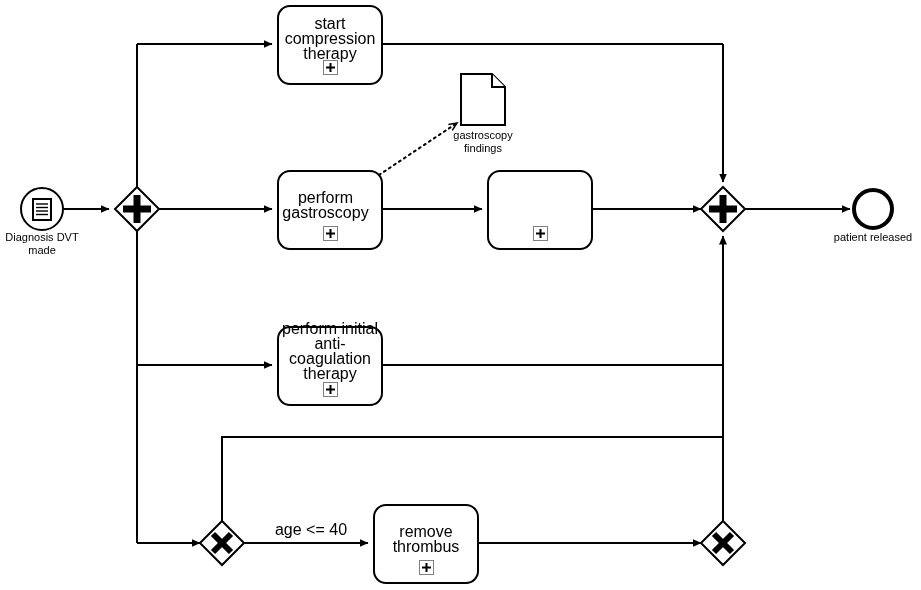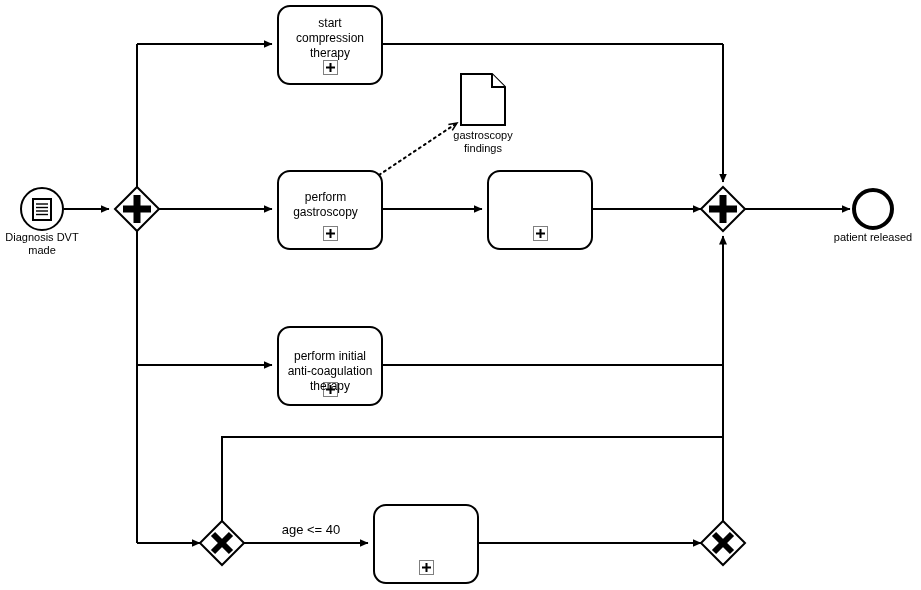--- a/index.html
+++ b/index.html
@@ -90,29 +90,29 @@
   .lbl {
     position: absolute;
     font-family: "Liberation Sans", sans-serif;
     color: #000000;
     text-align: center;
     line-height: 14px;
     white-space: pre-line;
     pointer-events: none;
   }
   .task-label {
-    font-size: 12px;
+    font-size: 16px;
     line-height: 15px;
   }
   .node-label {
     font-size: 11px;
     line-height: 13px;
   }
   .edge-label {
-    font-size: 13px;
+    font-size: 16px;
     line-height: 13px;
   }
   .centered {
     display: flex;
     align-items: center;
     justify-content: center;
   }
 </style>
 </head>
 <body>
@@ -242,23 +242,25 @@
   <div class="lbl node-label" style="left:823px; top:231px; width:100px;">patient released</div>
 
   <div class="lbl task-label centered" style="left:278px; top:16px; width:104px; height:44px;">start
 compression
 therapy</div>
 
   <div class="lbl task-label centered" style="left:278px; top:188px; width:95px; height:34px;">perform
 gastroscopy</div>
 
 
-  <div class="lbl task-label centered" style="left:276px; top:349px; width:108px; height:44px;">perform initial
+  <div class="lbl task-label centered" style="left:276px; top:329px; width:108px; height:44px;">perform initial
 anti-coagulation
 therapy</div>
 
+  <div class="lbl task-label centered" style="left:374px; top:522px; width:104px; height:34px;">remove
+thrombus</div>
 
   <div class="lbl node-label" style="left:433px; top:129px; width:100px;">gastroscopy
 findings</div>
 
   <div class="lbl edge-label" style="left:264px; top:523px; width:94px;">age &lt;= 40</div>
 
 </div>
 
 </body></html>

